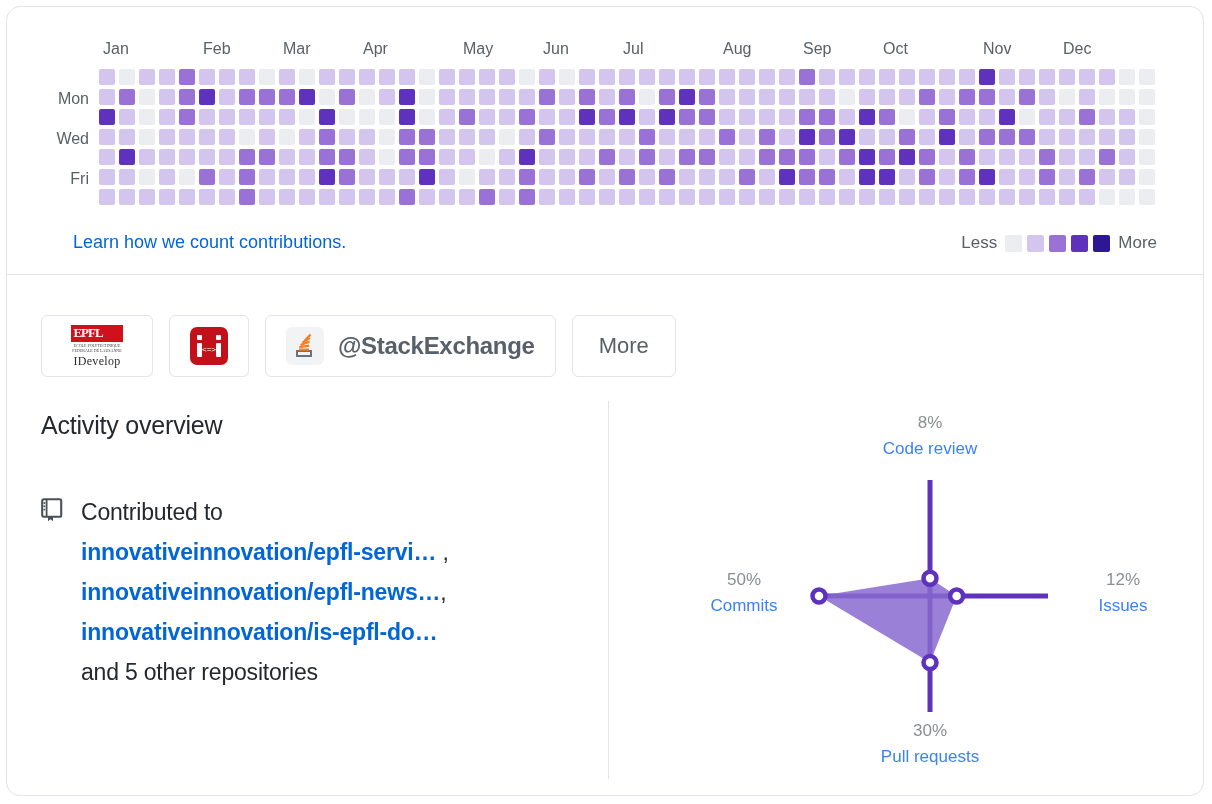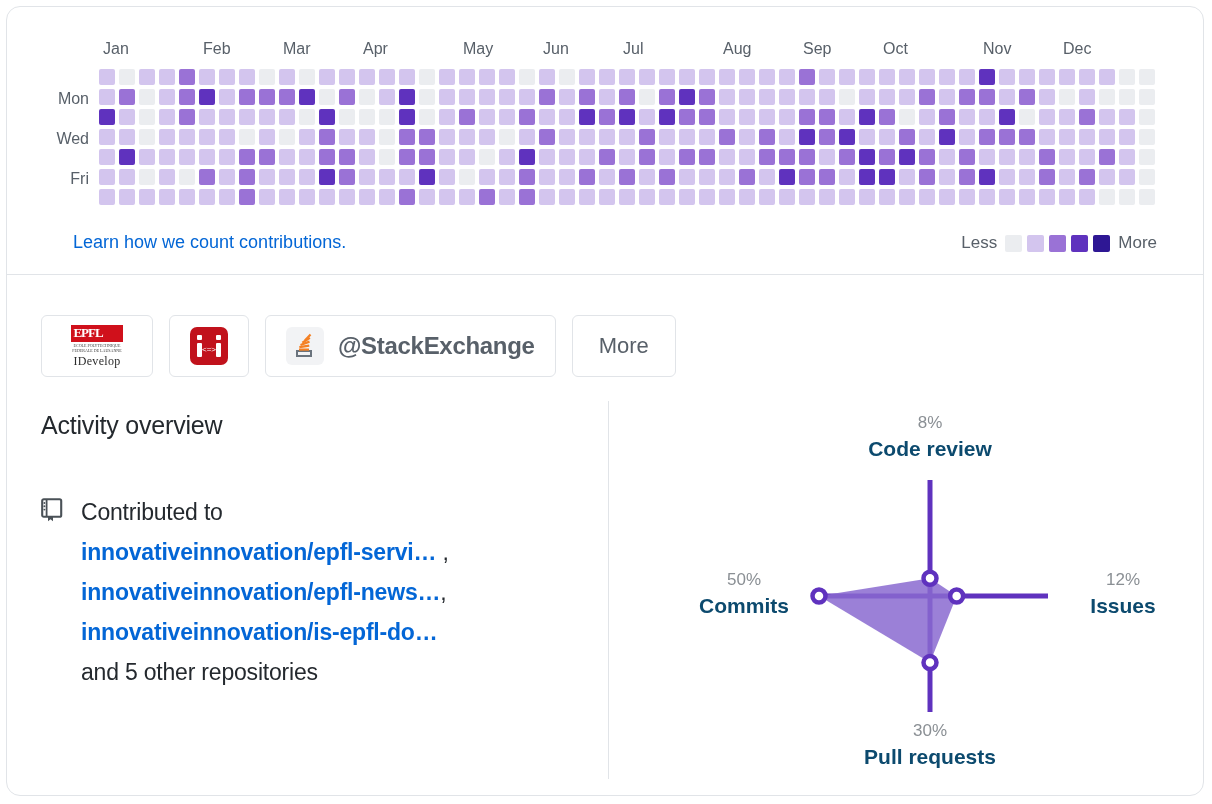--- a/index.html
+++ b/index.html
@@ -310,24 +310,23 @@
     position: absolute;
     text-align: center;
     white-space: nowrap;
   }
   .radar-pct {
     font-size: 17px;
     color: #8a8f94;
     line-height: 24px;
   }
   .radar-name {
-    font-size: 21px;
-    color: #0c4a6e;
+    font-size: 17px;
+    color: #3b82f6;
     line-height: 28px;
-    font-weight: bold;
   }
 </style>
 </head>
 <body>
 
 <div id="root">
   <div class="card">
 
     <div class="calendar">
       <div class="month-row" id="month-row">

